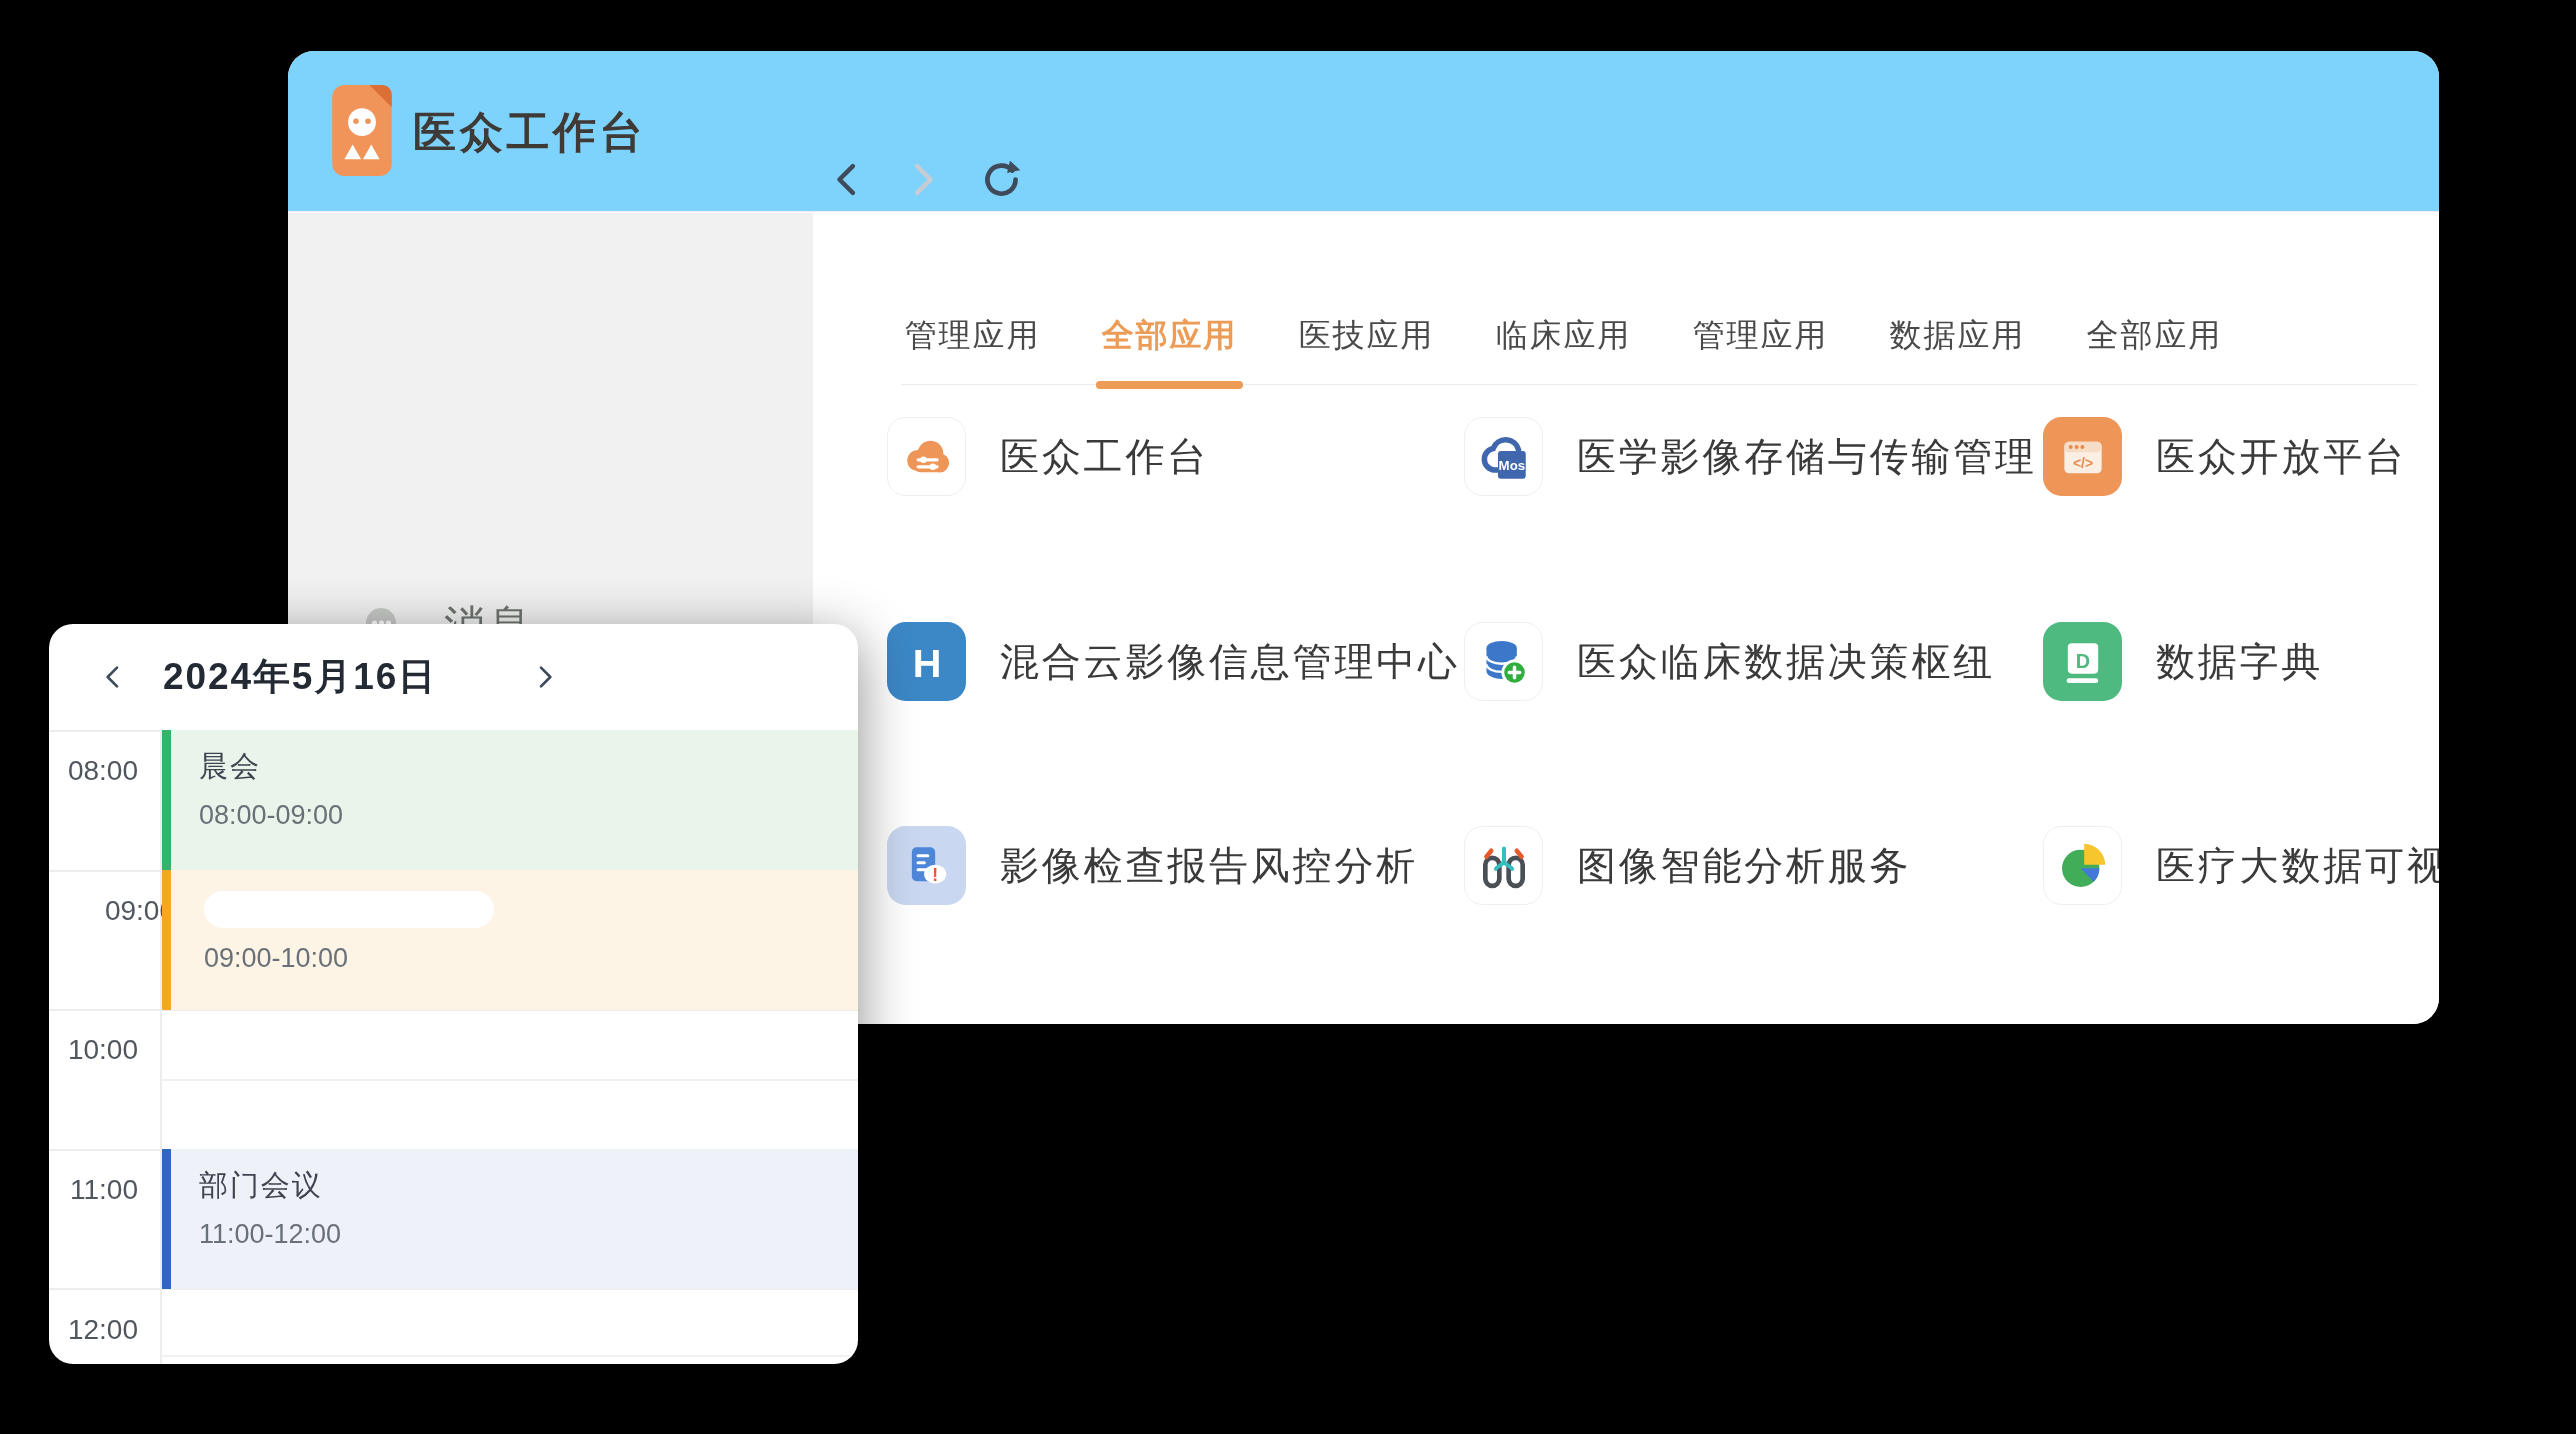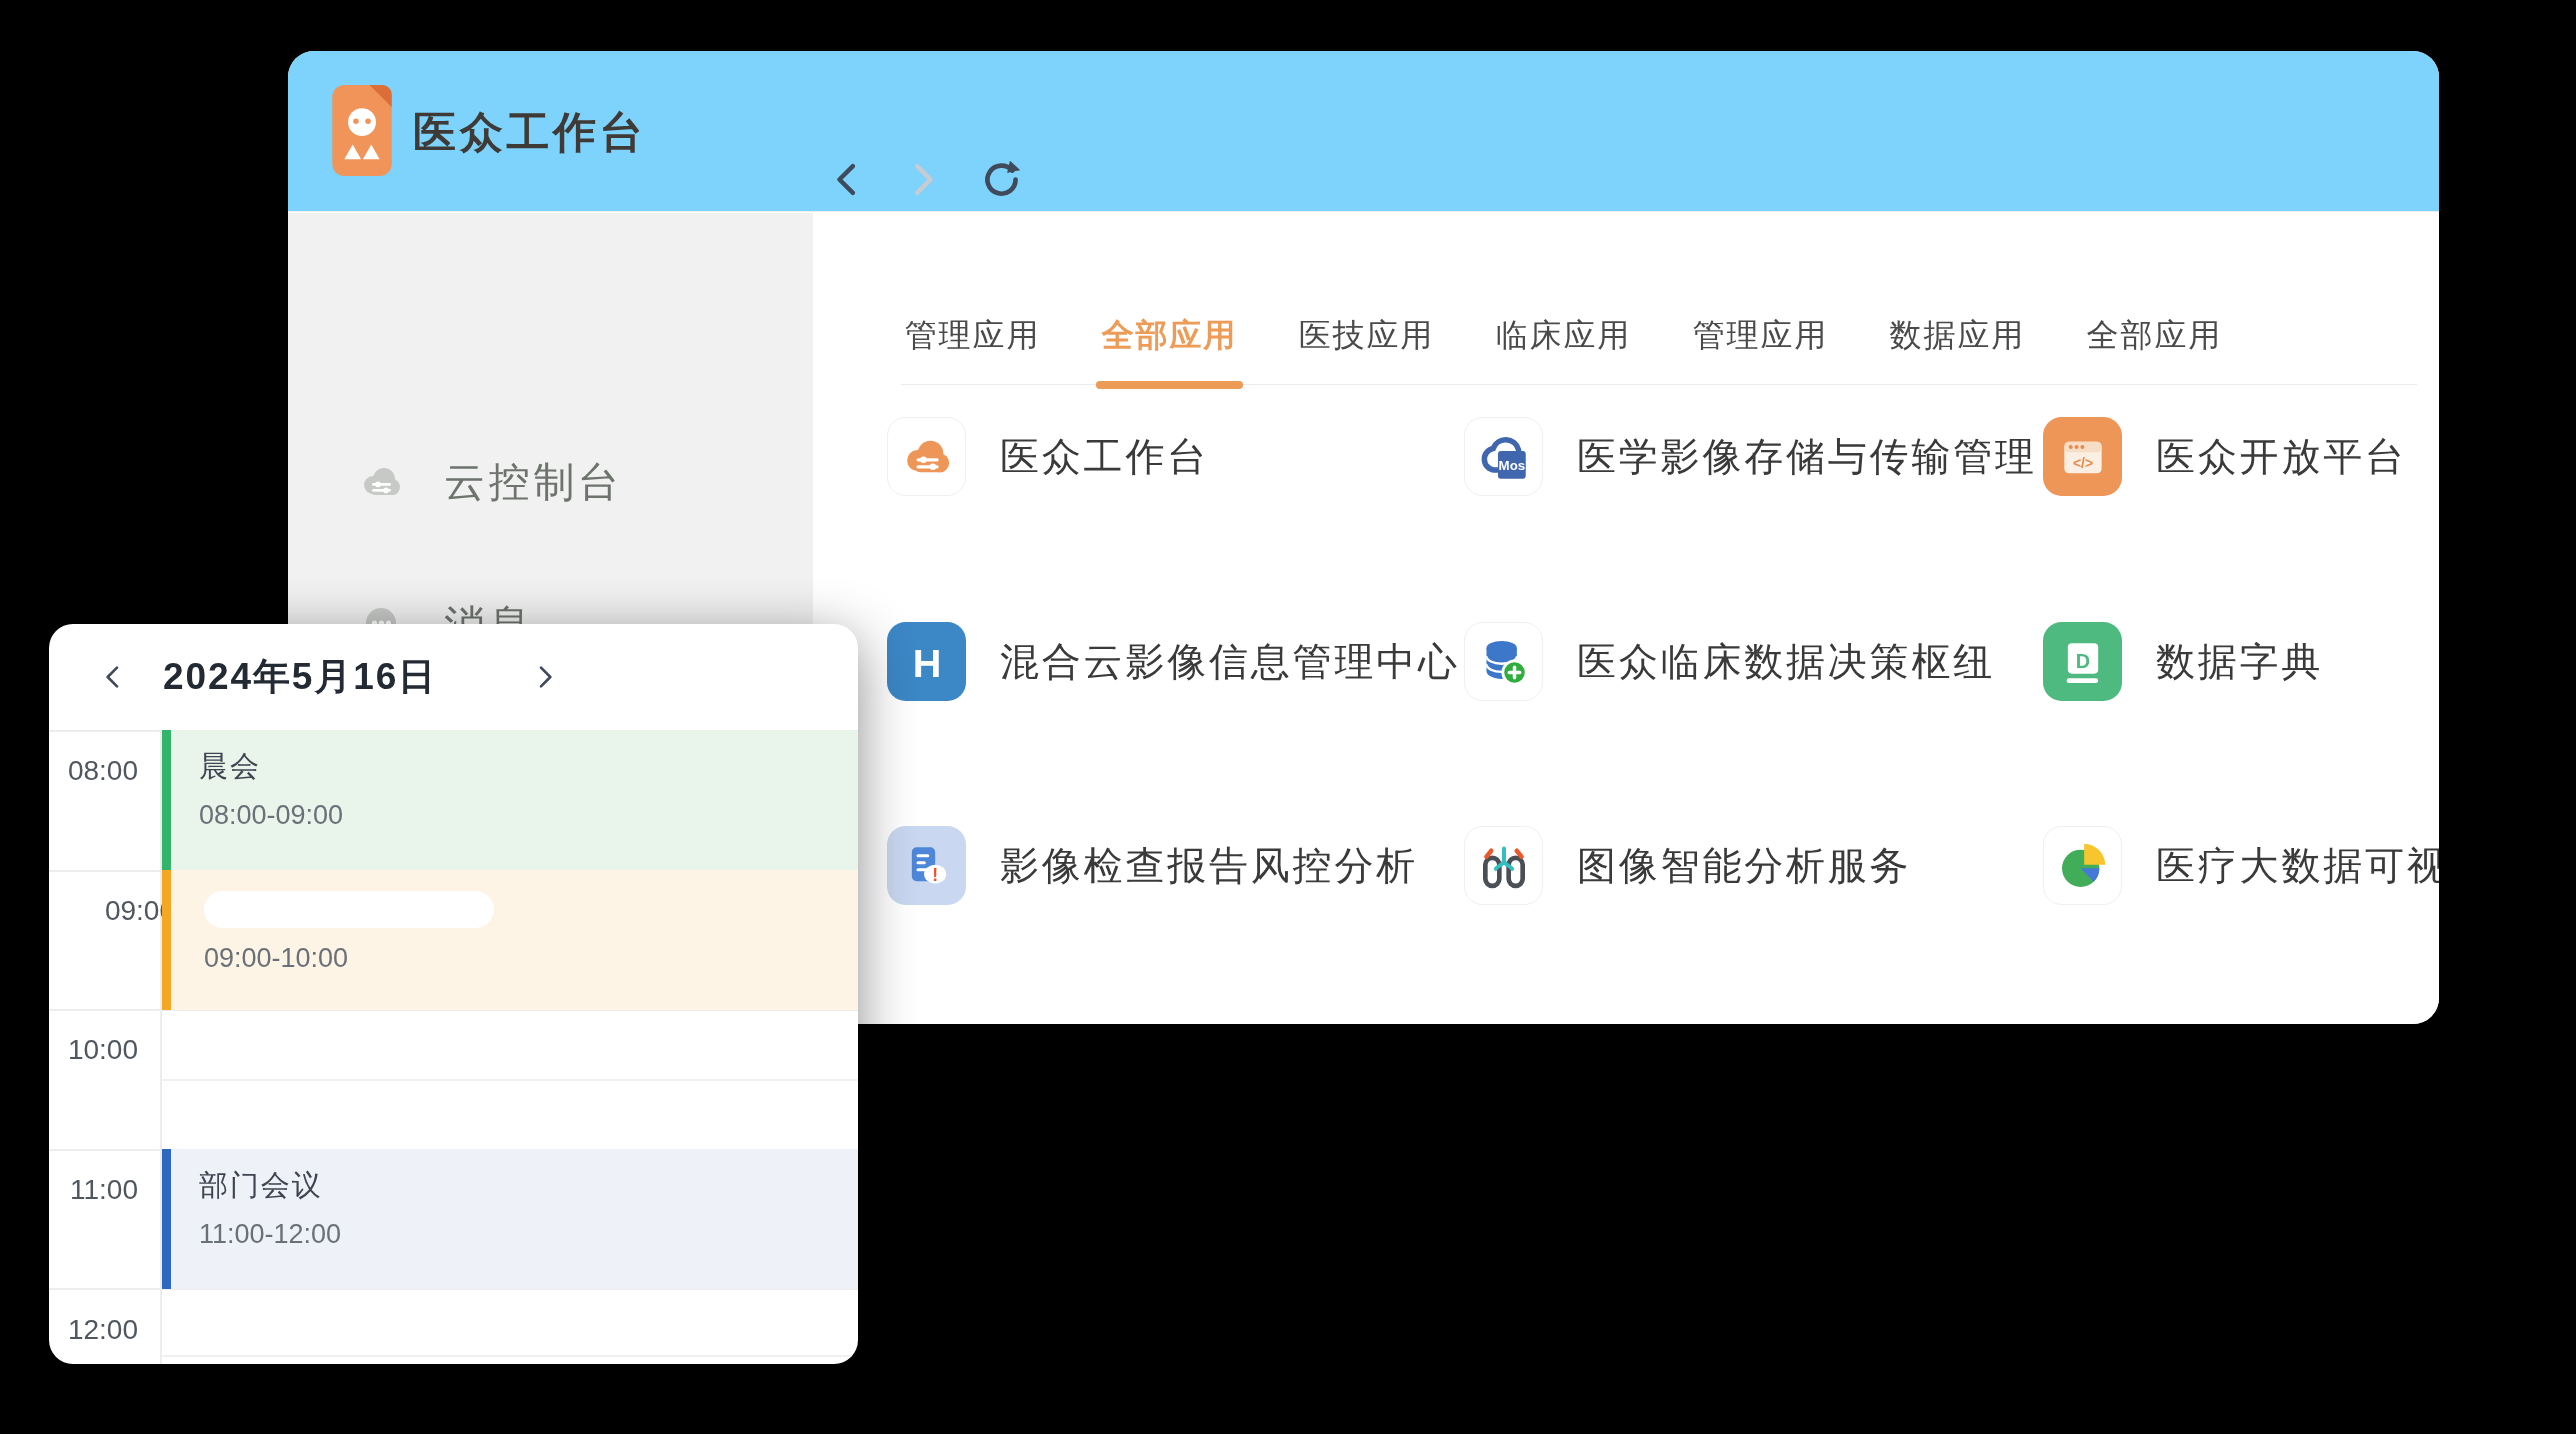--- a/index.html
+++ b/index.html
@@ -96,35 +96,20 @@
     </div>
     <div class="nav-btn nav-refresh">
       <svg width="45" height="45" viewBox="0 0 48 48">
         <path d="M35.5 14.5 A15 15 0 1 0 39 24" stroke="#3f4a5a" stroke-width="5" fill="none" stroke-linecap="round"></path>
         <path d="M33 4 L44 14 L30 17 Z" fill="#3f4a5a"></path>
       </svg>
     </div>
   </div>
 
   <div class="sidebar">
-    <div class="side-item si-0">
-      <svg width="48" height="48" viewBox="0 0 48 48">
-        <g fill="#c7c9c7">
-          <circle cx="16" cy="27" r="9"></circle>
-            <circle cx="27" cy="21" r="11"></circle>
-          <circle cx="35" cy="29" r="8"></circle>
-            <rect x="13" y="27" width="28" height="10" rx="5"></rect>
-        </g>
-        <rect x="15" y="25" width="19" height="2.8" rx="1.4" fill="#fff"></rect>
-        <circle cx="21" cy="26.4" r="2.8" fill="#fff"></circle>
-        <rect x="15" y="31" width="19" height="2.8" rx="1.4" fill="#fff"></rect>
-        <circle cx="29" cy="32.4" r="2.8" fill="#fff"></circle>
-      </svg>
-      <span class="lbl">云控制台</span>
-    </div>
     <div class="side-item si-1">
       <svg width="48" height="48" viewBox="0 0 48 48">
         <circle cx="24" cy="22" r="15" fill="#c7c9c7"></circle>
         <path d="M18 34 L14 43 L25 37 Z" fill="#c7c9c7"></path>
         <circle cx="17.5" cy="22" r="2.6" fill="#fff"></circle>
         <circle cx="24.5" cy="22" r="2.6" fill="#fff"></circle>
         <circle cx="31.5" cy="22" r="2.6" fill="#fff"></circle>
       </svg>
       <span class="lbl">消息</span>
     </div>

